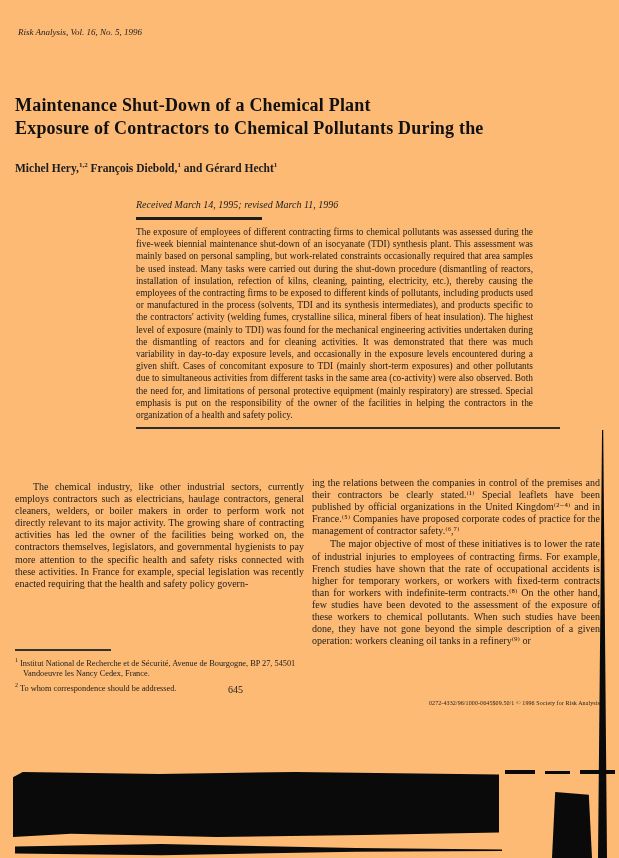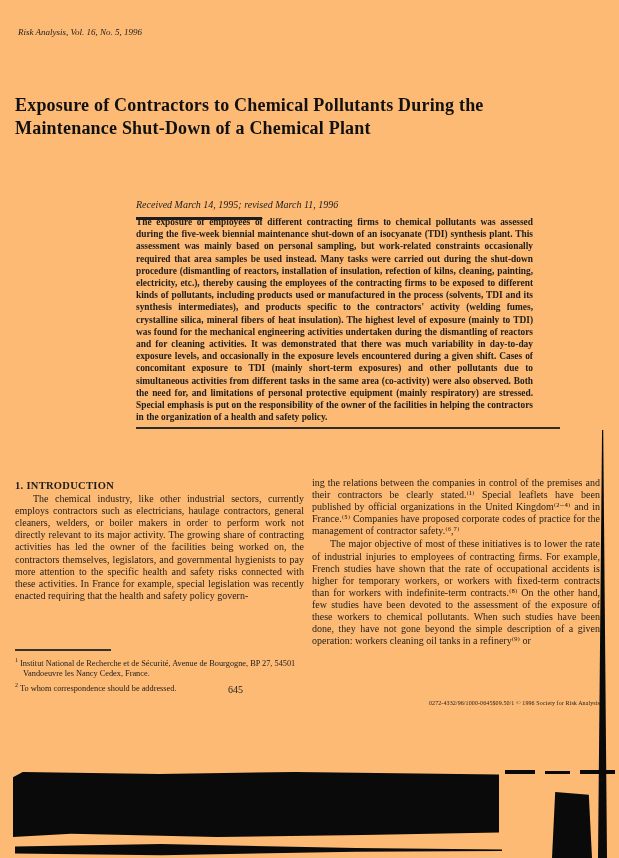--- a/index.html
+++ b/index.html
@@ -12,21 +12,21 @@
     font-family:"Liberation Serif","DejaVu Serif",serif;
     color:#1c1c1c;
   }
   .journal-header{position:absolute;left:18px;top:27px;font-size:9px;font-style:italic;color:#222;}
   .title{position:absolute;left:15px;top:94px;width:585px;font-size:18px;font-weight:bold;line-height:23px;color:#111;letter-spacing:.2px;}
   .authors{position:absolute;left:15px;top:161px;font-size:11.5px;font-weight:bold;}
   .authors sup{font-size:7px;}
   .received{position:absolute;left:136px;top:199px;font-size:10px;font-style:italic;}
   .rule{position:absolute;background:#1d1d1d;}
   .rule-received{left:136px;top:217px;width:126px;height:2.5px;}
-  .abstract{position:absolute;left:136px;top:216px;width:397px;font-size:9.4px;line-height:12.2px;text-align:justify;font-weight:bold;}
+  .abstract{position:absolute;left:136px;top:226px;width:397px;font-size:9.4px;line-height:12.2px;text-align:justify;}
   .rule-abstract{left:136px;top:427px;width:424px;height:2px;background:#2c2c2c;}
   .keywords{position:absolute;left:136px;top:441px;width:432px;font-size:9px;}
   .kw-label{font-weight:bold;letter-spacing:.4px;}
   .col{position:absolute;font-size:10px;line-height:12.1px;text-align:justify;}
   .col-left{left:15px;top:480px;width:289px;}
   .col-right{left:312px;top:477px;width:288px;}
   .section-heading{font-size:10.5px;font-weight:bold;letter-spacing:.3px;text-align:left;}
   .body-para{margin:0;}
   .indent{text-indent:18px;}
   .col-left .body-para{margin-top:1px;}
@@ -48,36 +48,38 @@
   .artifact-wedge{left:15px;top:843px;width:487px;height:14px;clip-path:polygon(0 25%,30% 8%,70% 35%,100% 46%,100% 58%,70% 62%,30% 88%,0 75%);}
 </style>
 </head>
 <body>
 
 <div class="page">
 
   <div class="journal-header">Risk Analysis, Vol. 16, No. 5, 1996</div>
 
   <div class="title">
+    <div>Maintenance Shut-Down of a Chemical Plant</div>
     <div>Exposure of Contractors to Chemical Pollutants During the</div>
-    <div>Maintenance Shut-Down of a Chemical Plant</div>
   </div>
 
+  <div class="authors">
+    <span>Michel Hery,</span><sup>1,2</sup><span> François Diebold,</span><sup>1</sup><span> and Gérard Hecht</span><sup>1</sup>
+  </div>
 
   <div class="received">Received March 14, 1995; revised March 11, 1996</div>
 
   <div class="rule rule-received"></div>
 
   <div class="abstract">The exposure of employees of different contracting firms to chemical pollutants was assessed during the five-week biennial maintenance shut-down of an isocyanate (TDI) synthesis plant. This assessment was mainly based on personal sampling, but work-related constraints occasionally required that area samples be used instead. Many tasks were carried out during the shut-down procedure (dismantling of reactors, installation of insulation, refection of kilns, cleaning, painting, electricity, etc.), thereby causing the employees of the contracting firms to be exposed to different kinds of pollutants, including products used or manufactured in the process (solvents, TDI and its synthesis intermediates), and products specific to the contractors' activity (welding fumes, crystalline silica, mineral fibers of heat insulation). The highest level of exposure (mainly to TDI) was found for the mechanical engineering activities undertaken during the dismantling of reactors and for cleaning activities. It was demonstrated that there was much variability in day-to-day exposure levels, and occasionally in the exposure levels encountered during a given shift. Cases of concomitant exposure to TDI (mainly short-term exposures) and other pollutants due to simultaneous activities from different tasks in the same area (co-activity) were also observed. Both the need for, and limitations of personal protective equipment (mainly respiratory) are stressed. Special emphasis is put on the responsibility of the owner of the facilities in helping the contractors in the organization of a health and safety policy.</div>
 
   <div class="rule rule-abstract"></div>
 
 
   <div class="col col-left">
-    <div class="section-heading">1. INTRODUCTION</div>
     <p class="body-para indent">The chemical industry, like other industrial sectors, currently employs contractors such as electricians, haulage contractors, general cleaners, welders, or boiler makers in order to perform work not directly relevant to its major activity. The growing share of contracting activities has led the owner of the facilities being worked on, the contractors themselves, legislators, and governmental hygienists to pay more attention to the specific health and safety risks connected with these activities. In France for example, special legislation was recently enacted requiring that the health and safety policy govern-</p>
   </div>
 
   <div class="rule footnote-rule"></div>
 
   <div class="footnotes">
     <p class="footnote"><sup>1</sup><span> Institut National de Recherche et de Sécurité, Avenue de Bourgogne, BP 27, 54501 Vandoeuvre les Nancy Cedex, France.</span></p>
     <p class="footnote"><sup>2</sup><span> To whom correspondence should be addressed.</span></p>
   </div>
 

